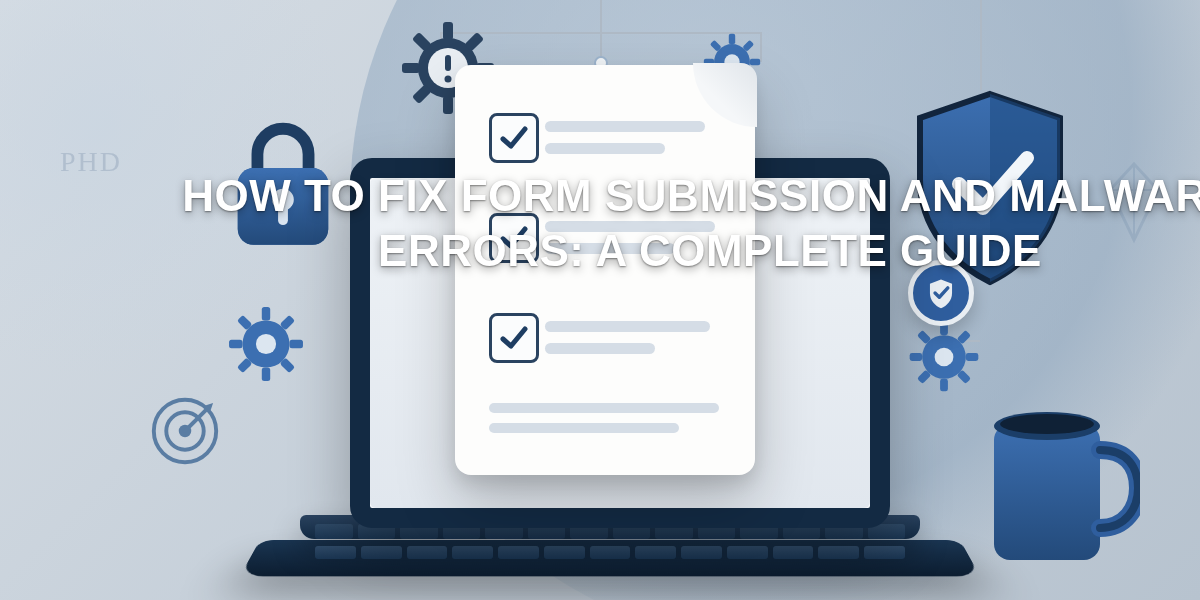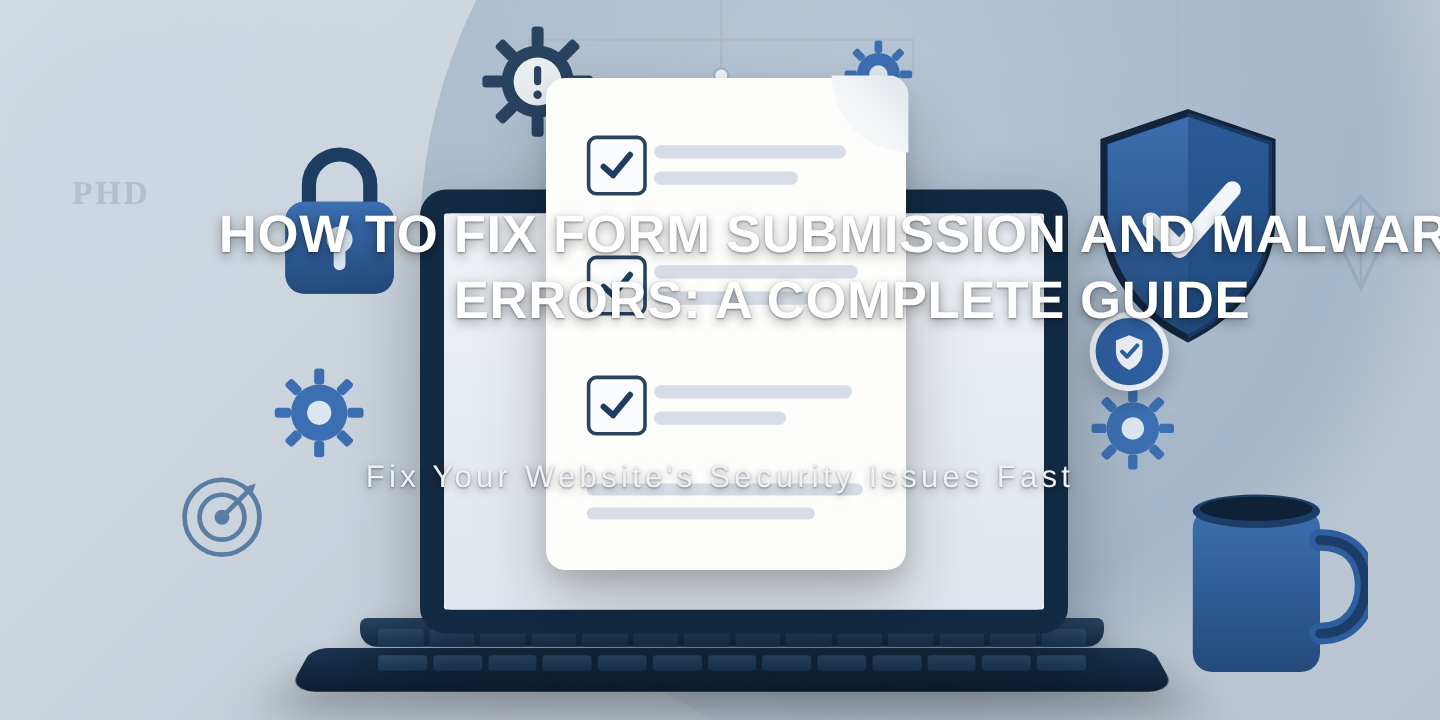--- a/index.html
+++ b/index.html
@@ -254,21 +254,21 @@
   <div class="blob1"></div>
 
   <div class="vline" style="left:600px; top:0; height:60px;"></div>
   <div class="node" style="left:594px; top:56px;"></div>
   <div class="hline" style="left:440px; top:32px; width:320px;"></div>
   <div class="vline" style="left:440px; top:32px; height:30px;"></div>
   <div class="vline" style="left:760px; top:32px; height:30px;"></div>
   <div class="vline" style="left:980px; top:0; height:90px;"></div>
   <div class="hline" style="left:940px; top:340px; width:40px;"></div>
 
-  <div class="faint-glyph" style="left:60px; top:146px;font-weight:bold;">PHD</div>
+  <div class="faint-glyph" style="left:60px; top:146px;">PHD</div>
 
   <div class="gear" style="left:398px; top:18px; width:100px; height:100px;">
     <svg viewBox="0 0 100 100">
       <g fill="#2a4360">
         <circle cx="50" cy="50" r="30"></circle>
         <g>
           <rect x="45" y="4" width="10" height="18" rx="3"></rect>
           <rect x="45" y="78" width="10" height="18" rx="3"></rect>
           <rect x="4" y="45" width="18" height="10" rx="3"></rect>
           <rect x="78" y="45" width="18" height="10" rx="3"></rect>
@@ -468,15 +468,14 @@
       </defs>
       <rect x="14" y="24" width="106" height="136" rx="16" fill="url(#mg)"></rect>
       <ellipse cx="67" cy="26" rx="53" ry="14" fill="#1b3e68"></ellipse>
       <ellipse cx="67" cy="24" rx="47" ry="10" fill="#0f2136"></ellipse>
       <path d="M120 50 c28 0 38 18 38 38 s-12 40 -38 40" fill="none" stroke="#2f5e9e" stroke-width="18" stroke-linecap="round"></path>
       <path d="M120 50 c28 0 38 18 38 38 s-12 40 -38 40" fill="none" stroke="#1b3e68" stroke-width="8" stroke-linecap="round"></path>
     </svg>
   </div>
 
   <div class="overlay title">HOW TO FIX FORM SUBMISSION AND MALWARE ERRORS: A COMPLETE GUIDE</div>
-  <div class="overlay subtitle">Fix Your Website's Security Issues Fast</div>
 
 </div>
 
 </body></html>

